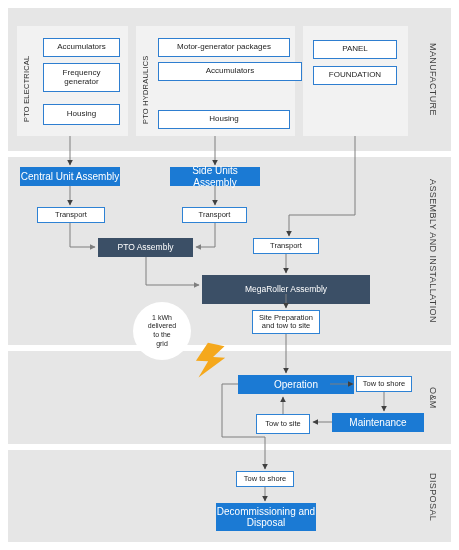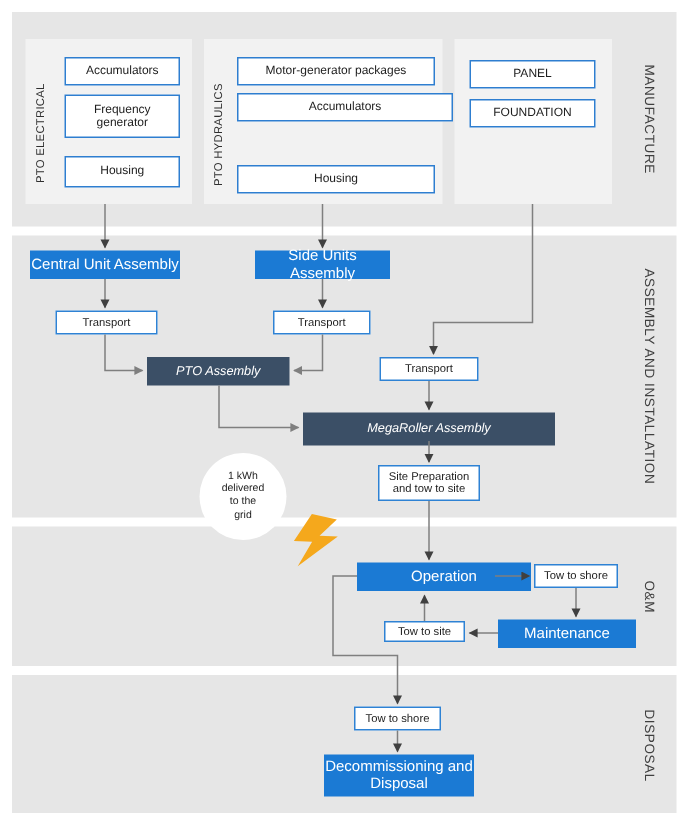--- a/index.html
+++ b/index.html
@@ -14,21 +14,21 @@
 
   .group{position:absolute;background:#f2f2f2;}
   .group-label{position:absolute;font-size:7.5px;color:#2f2f2f;letter-spacing:.2px;
       white-space:nowrap;}
 
   .node{position:absolute;box-sizing:border-box;display:flex;align-items:center;
       justify-content:center;text-align:center;line-height:1.12;}
   .n-white{background:#ffffff;border:1px solid #2e82d4;color:#1d1d1d;font-size:7.5px;}
   .n-white-thick{background:#ffffff;border:1.4px solid #2e7ed0;color:#1d1d1d;font-size:8px;}
   .n-blue{background:#1b7ad4;color:#ffffff;font-size:10px;}
-  .n-navy{background:#3b4f66;color:#ffffff;font-size:8.5px;font-style:italic;}
+  .n-navy{background:#3b4f66;color:#ffffff;font-size:8.5px;}
 
   .circle{position:absolute;border-radius:50%;background:#ffffff;display:flex;
       align-items:center;justify-content:center;text-align:center;
       font-size:7px;color:#1d1d1d;line-height:1.25;z-index:6;}
 
   svg.wires{position:absolute;left:0;top:0;width:459px;height:550px;
       pointer-events:none;z-index:3;}
   .bolt{position:absolute;z-index:7;}
 </style>
 </head>
@@ -66,38 +66,38 @@
   <div class="node n-white-thick" style="left:313px;top:66px;width:84px;height:19px;text-align:center;">FOUNDATION</div>
 
   <div class="node n-blue" style="left:20px;top:167px;width:100px;height:19px;">Central Unit Assembly</div>
   <div class="node n-blue" style="left:170px;top:167px;width:90px;height:19px;">Side Units Assembly</div>
 
   <div class="node n-white" style="left:37px;top:207px;width:68px;height:16px;">Transport</div>
   <div class="node n-white" style="left:182px;top:207px;width:65px;height:16px;">Transport</div>
   <div class="node n-white" style="left:253px;top:238px;width:66px;height:16px;">Transport</div>
 
   <div class="node n-navy" style="left:98px;top:238px;width:95px;height:19px;">PTO Assembly</div>
-  <div class="node n-navy" style="left:202px;top:275px;width:168px;height:22px;">MegaRoller Assembly</div>
+  <div class="node n-navy" style="left:202px;top:275px;width:168px;height:29px;">MegaRoller Assembly</div>
 
   <div class="node n-white" style="left:252px;top:310px;width:68px;height:24px;white-space:pre-line;">Site Preparation
 and tow to site</div>
 
   <div class="circle" style="left:133px;top:302px;width:58px;height:58px;white-space:pre-line;">1 kWh
 delivered
 to the
 grid</div>
 
   <svg class="bolt" style="left:190px;top:342px;width:48px;height:40px;" viewBox="0 0 48 40">
     <polygon points="10,2 27,2 18,15 30,13 8,38 14,20 2,22" fill="#f5a81c" transform="translate(4,0) rotate(12 18 20)"></polygon>
   </svg>
 
   <div class="node n-blue" style="left:238px;top:375px;width:116px;height:19px;">Operation</div>
   <div class="node n-white" style="left:356px;top:376px;width:56px;height:16px;">Tow to shore</div>
   <div class="node n-blue" style="left:332px;top:413px;width:92px;height:19px;">Maintenance</div>
-  <div class="node n-white" style="left:256px;top:414px;width:54px;height:14px;">Tow to site</div>
+  <div class="node n-white" style="left:256px;top:414px;width:54px;height:20px;">Tow to site</div>
 
   <div class="node n-white" style="left:236px;top:471px;width:58px;height:16px;">Tow to shore</div>
   <div class="node n-blue" style="left:216px;top:503px;width:100px;height:28px;white-space:pre-line;">Decommissioning and
 Disposal</div>
 
   <svg class="wires">
     <defs>
       <marker id="ah-dark" markerWidth="7" markerHeight="7" refX="5.4" refY="3" orient="auto" markerUnits="strokeWidth">
         <path d="M0,0 L6,3 L0,6 z" fill="#404040"></path>
       </marker>

